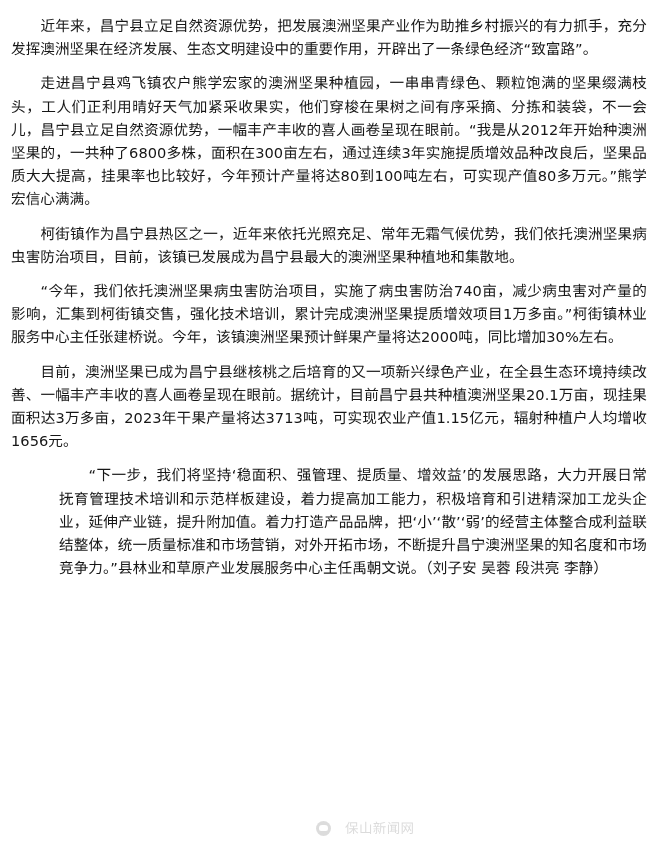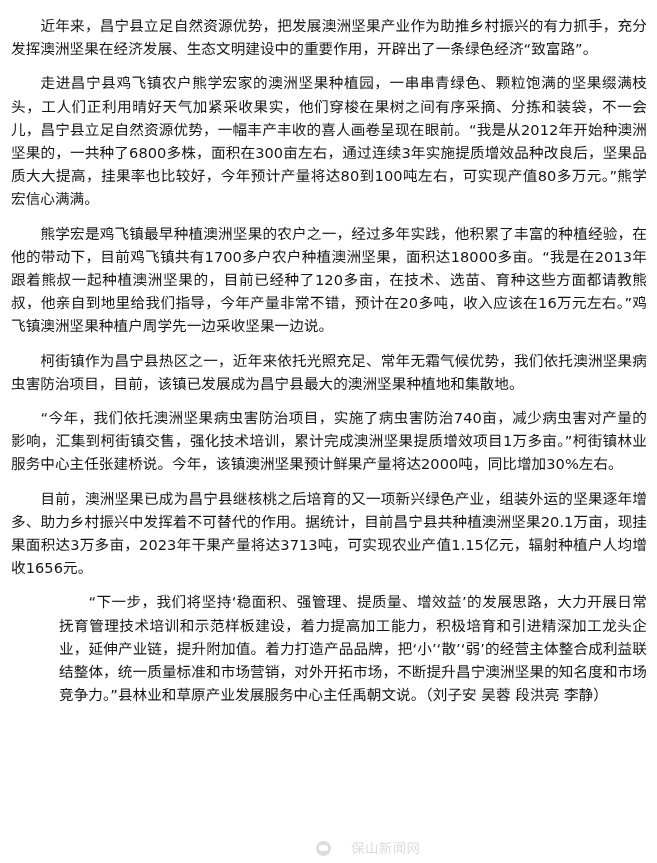--- a/index.html
+++ b/index.html
@@ -49,25 +49,24 @@
     margin-left: 48px;
   }
 
   
   .watermark {
     position: absolute;
     left: 316px;
     top: 821px;
     display: flex;
     align-items: center;
-    gap: 20px;
+    gap: 14px;
     opacity: 0.30;
     pointer-events: none;
     user-select: none;
-    margin-top: 20px;
   }
   .watermark .wm-mark {
     width: 15px;
     height: 15px;
     border-radius: 50%;
     background: #8f8f8f;
     position: relative;
     flex: 0 0 auto;
   }
   .watermark .wm-mark::before {
@@ -89,24 +88,23 @@
   }
 </style>
 </head>
 <body>
 
 <div id="article">
 
   <div class="body-text">
     <p class="para">近年来，昌宁县立足自然资源优势，把发展澳洲坚果产业作为助推乡村振兴的有力抓手，充分发挥澳洲坚果在经济发展、生态文明建设中的重要作用，开辟出了一条绿色经济“致富路”。</p>
     <p class="para">走进昌宁县鸡飞镇农户熊学宏家的澳洲坚果种植园，一串串青绿色、颗粒饱满的坚果缀满枝头，工人们正利用晴好天气加紧采收果实，他们穿梭在果树之间有序采摘、分拣和装袋，不一会儿，昌宁县立足自然资源优势，一幅丰产丰收的喜人画卷呈现在眼前。“我是从2012年开始种澳洲坚果的，一共种了6800多株，面积在300亩左右，通过连续3年实施提质增效品种改良后，坚果品质大大提高，挂果率也比较好，今年预计产量将达80到100吨左右，可实现产值80多万元。”熊学宏信心满满。</p>
-    <p class="para">熊学宏是鸡飞镇最早种植澳洲坚果的农户之一，经过多年实践，他积累了丰富的种植经验，在他的带动下，目前鸡飞镇共有1700多户农户种植澳洲坚果，面积达18000多亩。“我是在2013年跟着熊叔一起种植澳洲坚果的，目前已经种了120多亩，在技术、选苗、育种这些方面都请教熊叔，他亲自到地里给我们指导，今年产量非常不错，预计在20多吨，收入应该在16万元左右。”鸡飞镇澳洲坚果种植户周学先一边采收坚果一边说。</p>
     <p class="para">柯街镇作为昌宁县热区之一，近年来依托光照充足、常年无霜气候优势，我们依托澳洲坚果病虫害防治项目，目前，该镇已发展成为昌宁县最大的澳洲坚果种植地和集散地。</p>
     <p class="para">“今年，我们依托澳洲坚果病虫害防治项目，实施了病虫害防治740亩，减少病虫害对产量的影响，汇集到柯街镇交售，强化技术培训，累计完成澳洲坚果提质增效项目1万多亩。”柯街镇林业服务中心主任张建桥说。今年，该镇澳洲坚果预计鲜果产量将达2000吨，同比增加30%左右。</p>
-    <p class="para">目前，澳洲坚果已成为昌宁县继核桃之后培育的又一项新兴绿色产业，组装外运的坚果逐年增多、助力乡村振兴中发挥着不可替代的作用。据统计，目前昌宁县共种植澳洲坚果20.1万亩，现挂果面积达3万多亩，2023年干果产量将达3713吨，可实现农业产值1.15亿元，辐射种植户人均增收1656元。</p>
+    <p class="para">目前，澳洲坚果已成为昌宁县继核桃之后培育的又一项新兴绿色产业，在全县生态环境持续改善、一幅丰产丰收的喜人画卷呈现在眼前。据统计，目前昌宁县共种植澳洲坚果20.1万亩，现挂果面积达3万多亩，2023年干果产量将达3713吨，可实现农业产值1.15亿元，辐射种植户人均增收1656元。</p>
     <p class="para">“下一步，我们将坚持‘稳面积、强管理、提质量、增效益’的发展思路，大力开展日常抚育管理技术培训和示范样板建设，着力提高加工能力，积极培育和引进精深加工龙头企业，延伸产业链，提升附加值。着力打造产品品牌，把‘小’‘散’‘弱’的经营主体整合成利益联结整体，统一质量标准和市场营销，对外开拓市场，不断提升昌宁澳洲坚果的知名度和市场竞争力。”县林业和草原产业发展服务中心主任禹朝文说。（刘子安 吴蓉 段洪亮 李静）</p>
   </div>
 
   <div class="watermark">
     <span class="wm-mark"></span>
     <span class="wm-text">保山新闻网</span>
   </div>
 
 </div>
 

